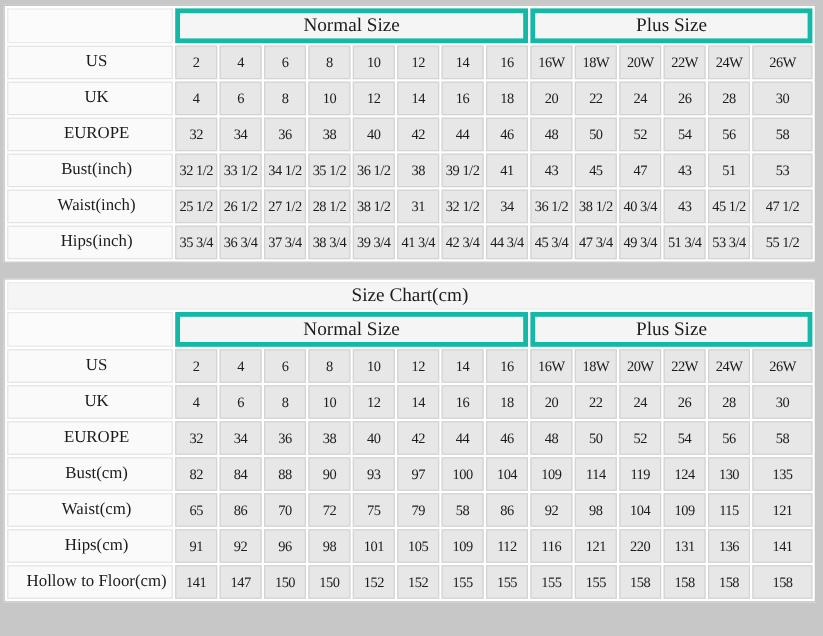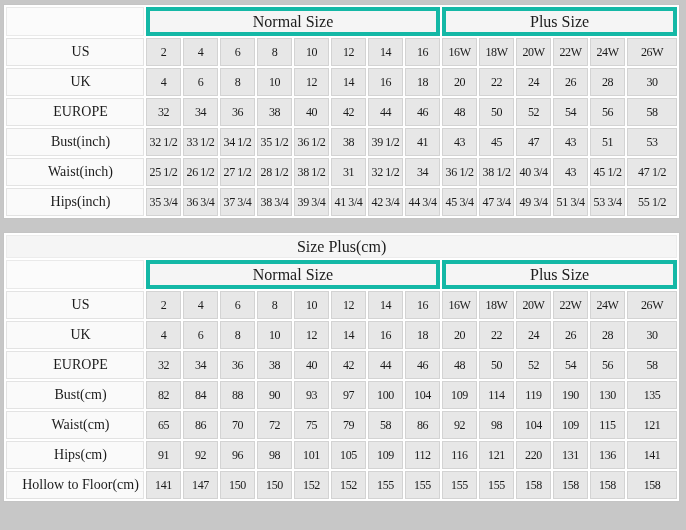--- a/index.html
+++ b/index.html
@@ -215,21 +215,21 @@
         <col class="data-col">
       <col class="data-col">
         <col class="data-col">
         <col class="data-col">
         <col class="data-col">
       <col class="data-col">
         <col class="data-col-last">
     </colgroup>
     <tbody>
       <tr>
-        <td class="title-cell" colspan="15">Size Plus(cm)</td>
+        <td class="title-cell" colspan="15">Size Chart(cm)</td>
       </tr>
       <tr>
         <td class="corner-cell"></td>
         <td class="group-cell" colspan="8">Normal Size</td>
         <td class="group-cell" colspan="6">Plus Size</td>
       </tr>
     </tbody>
     <tbody>
         <tr>
           <td class="label-cell">US</td>
@@ -288,21 +288,21 @@
           <td class="data-cell">84</td>
           <td class="data-cell">88</td>
           <td class="data-cell">90</td>
           <td class="data-cell">93</td>
           <td class="data-cell">97</td>
           <td class="data-cell">100</td>
           <td class="data-cell">104</td>
           <td class="data-cell">109</td>
           <td class="data-cell">114</td>
           <td class="data-cell">119</td>
-          <td class="data-cell">190</td>
+          <td class="data-cell">124</td>
           <td class="data-cell">130</td>
           <td class="data-cell">135</td>
         </tr>
         <tr>
           <td class="label-cell">Waist(cm)</td>
           <td class="data-cell">65</td>
           <td class="data-cell">86</td>
           <td class="data-cell">70</td>
           <td class="data-cell">72</td>
           <td class="data-cell">75</td>

